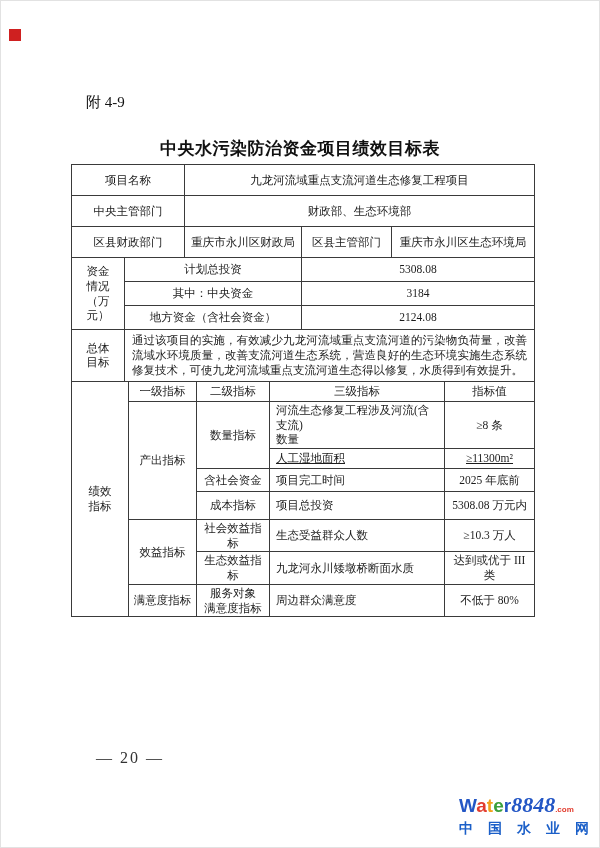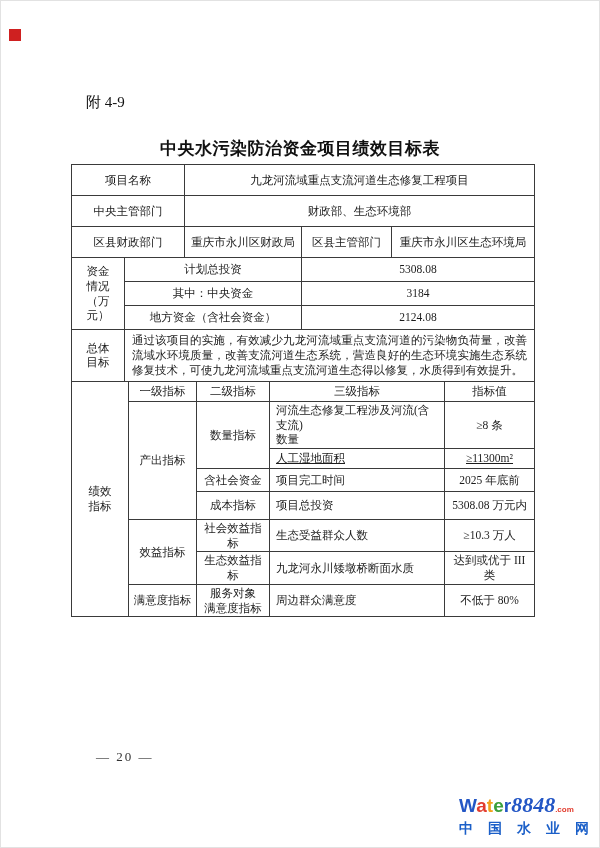--- a/index.html
+++ b/index.html
@@ -53,21 +53,21 @@
   .sec-d tr:nth-child(2) { height:31px; }
   .sec-d tr:nth-child(3) { height:20px;text-decoration:underline; }
   .sec-d tr:nth-child(4) { height:23px; }
   .sec-d tr:nth-child(5) { height:28px; }
   .sec-d tr:nth-child(6) { height:25px; }
   .sec-d tr:nth-child(7) { height:20px; }
   .sec-d tr:nth-child(8) { height:29px; }
 
   .page-number {
     position:absolute; left:95px; top:748px;
-    font-size:13px; color:#333; letter-spacing:2px;
+    font-size:16px; color:#333; letter-spacing:2px;
   }
   .watermark {
     position:absolute; left:458px; top:793px; width:132px;
     font-family:"Liberation Sans","DejaVu Sans",sans-serif;
     line-height:1;
   }
   .brand-line { white-space:nowrap; }
   .brand-word { font-weight:bold; font-size:19px; letter-spacing:0; }
   .brand-number {
     font-family:"Liberation Serif","DejaVu Serif",serif;

